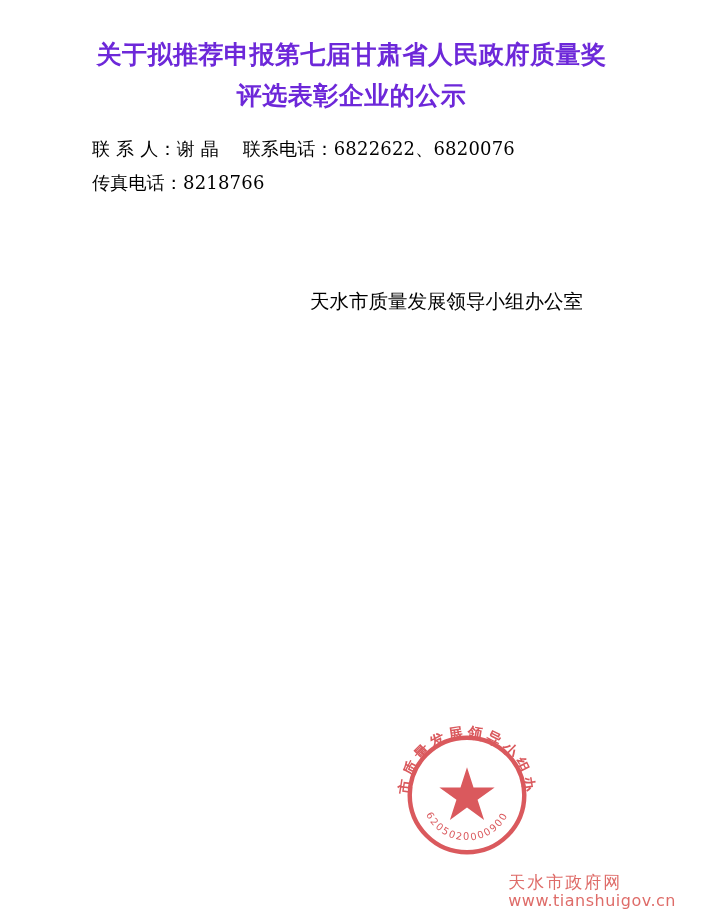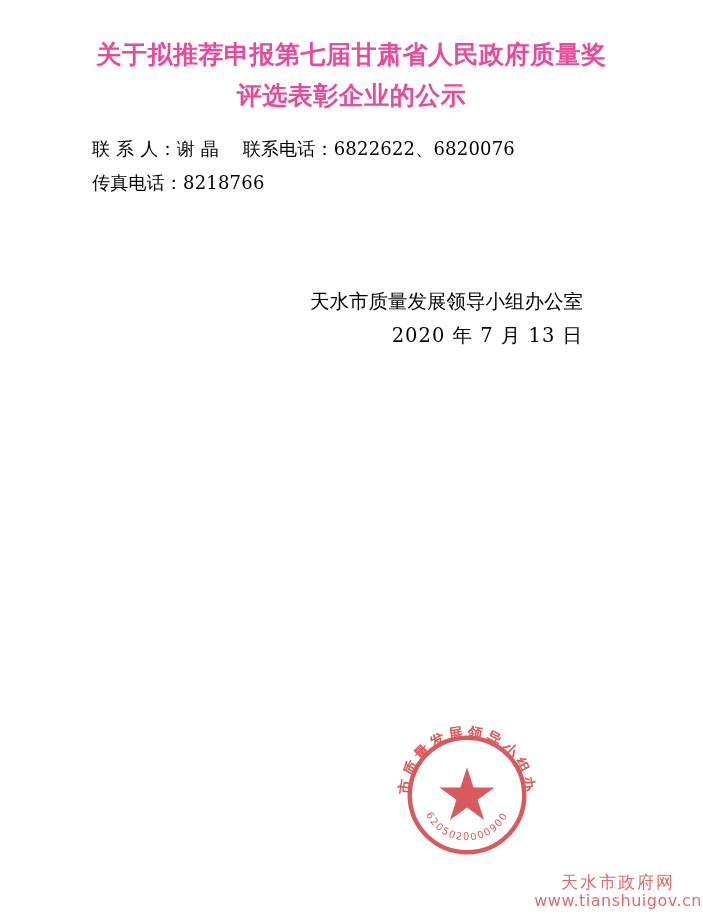--- a/index.html
+++ b/index.html
@@ -23,21 +23,21 @@
     padding: 34px 56px 0 56px;
   }
   .doc-title {
     font-family: "DejaVu Serif", "Liberation Serif", serif;
     font-weight: bold;
     font-size: 25px;
     line-height: 41px;
     text-align: center;
     letter-spacing: 0.5px;
     margin: 0 0 16px 0;
-    color: #ec4899;
+    color: #6d28d9;
   }
   .doc-title .line2 {
     display: block;
   }
   .body-text {
     font-size: 19.5px;
     line-height: 33.6px;
     text-align: justify;
     text-justify: inter-ideograph;
     letter-spacing: 0.2px;
@@ -75,23 +75,23 @@
     position: absolute;
     left: 388px;
     top: 716px;
     width: 158px;
     height: 158px;
     z-index: 3;
     pointer-events: none;
   }
   .watermark {
     position: absolute;
-    right: 1px;
+    right: 27px;
     bottom: 10px;
-    text-align: center;
+    text-align: left;
     color: #d9534f;
     opacity: 0.85;
     font-family: "DejaVu Sans", "Liberation Sans", sans-serif;
   }
   .wm-line1 {
     font-size: 17px;
     letter-spacing: 2px;
     line-height: 22px;
   }
   .wm-line2 {
@@ -113,21 +113,20 @@
   <div class="body-text">
 
     <div class="contact-block">
       <div class="contact-row"><span>联 系 人：</span><span>谢 晶</span>&nbsp;&nbsp;&nbsp;&nbsp;<span>联系电话：</span><span>6822622、6820076</span></div>
       <div class="contact-row"><span>传真电话：</span><span>8218766</span></div>
     </div>
   </div>
 
   <div class="sign-block">
     <div>天水市质量发展领导小组办公室</div>
-    <div class="sign-date">2020 年 7 月 13 日</div>
   </div>
 
   <svg class="seal" viewBox="0 0 160 160">
     <defs>
       <path id="sealTopArc" d="M 22 80 A 58 58 0 0 1 138 80"></path>
       <path id="sealBotArc" d="M 34 80 A 46 46 0 0 0 126 80"></path>
     </defs>
     <g opacity="0.82">
       <circle cx="80" cy="80" r="58" fill="none" stroke="#d2353a" stroke-width="4.5"></circle>
       <text font-family="'DejaVu Serif','Liberation Serif',serif" font-size="15" font-weight="bold" fill="#d2353a" letter-spacing="3.2">

